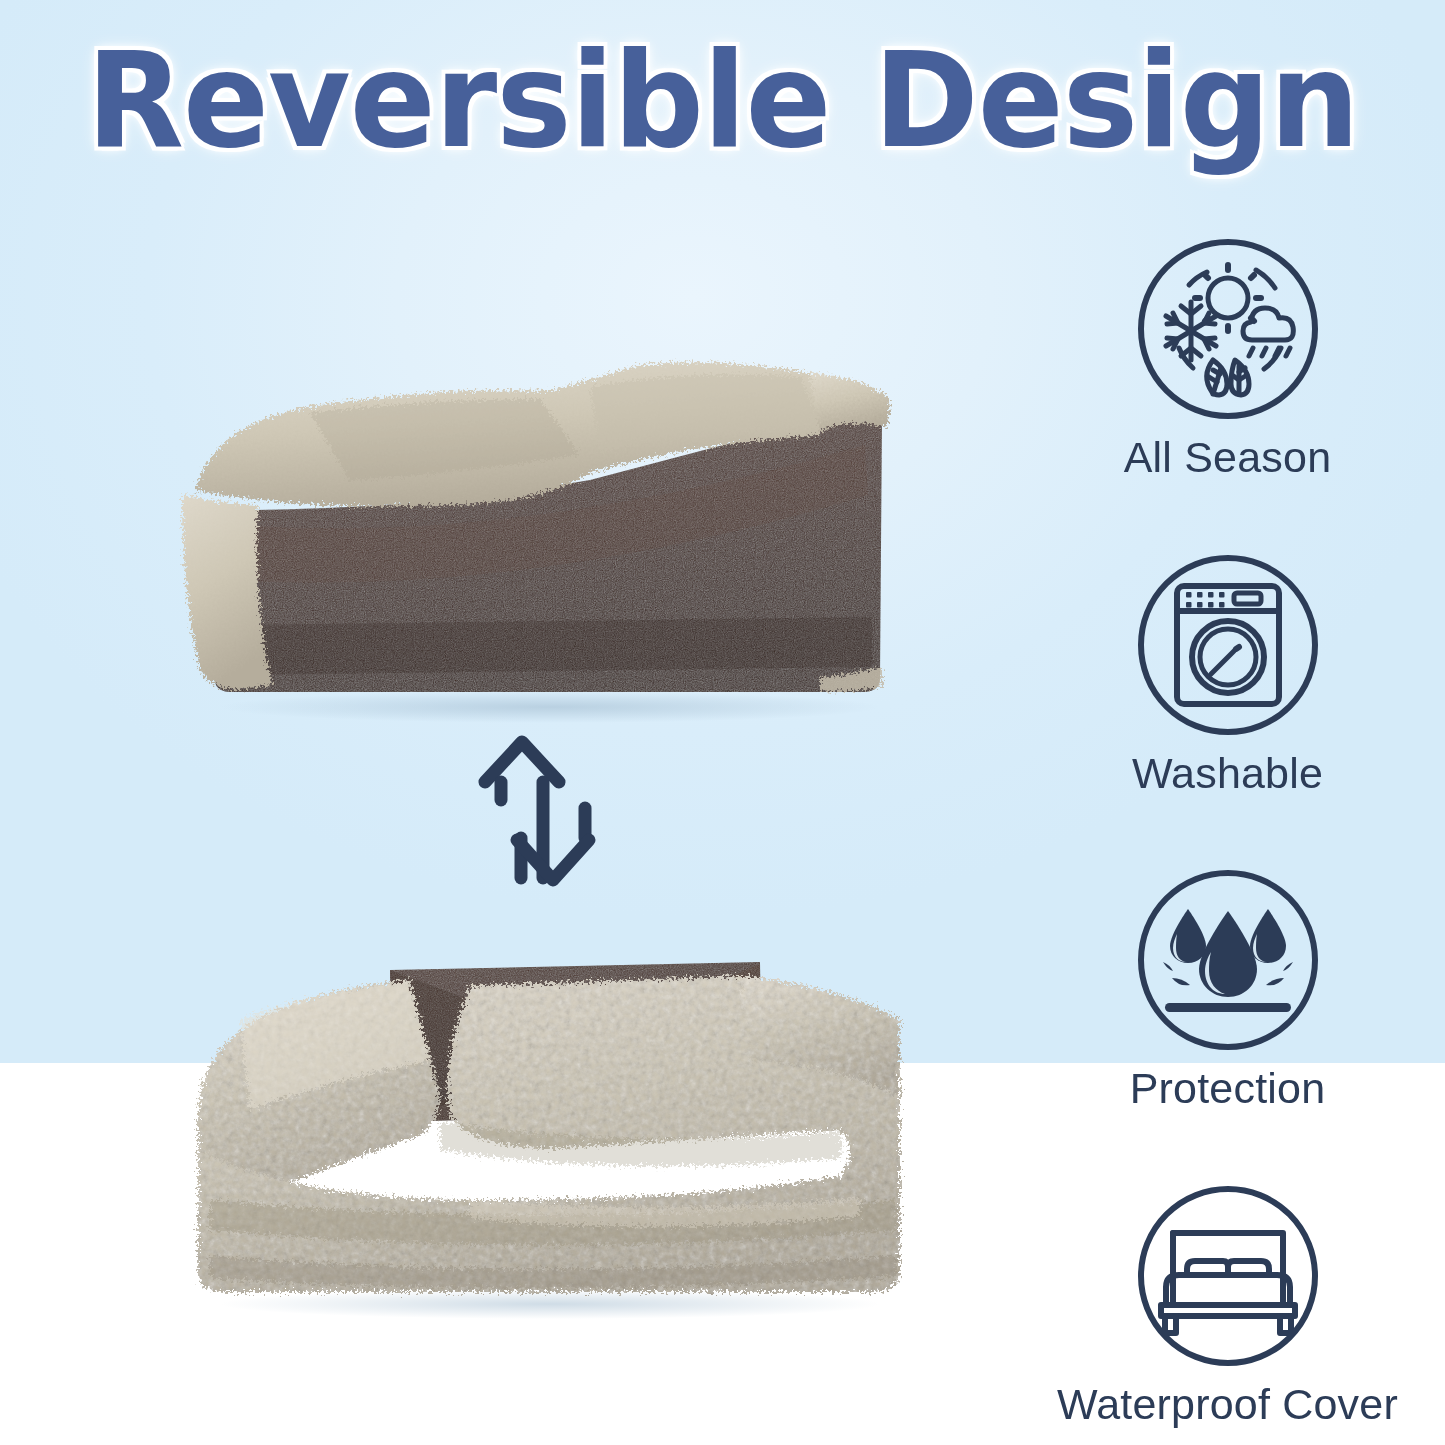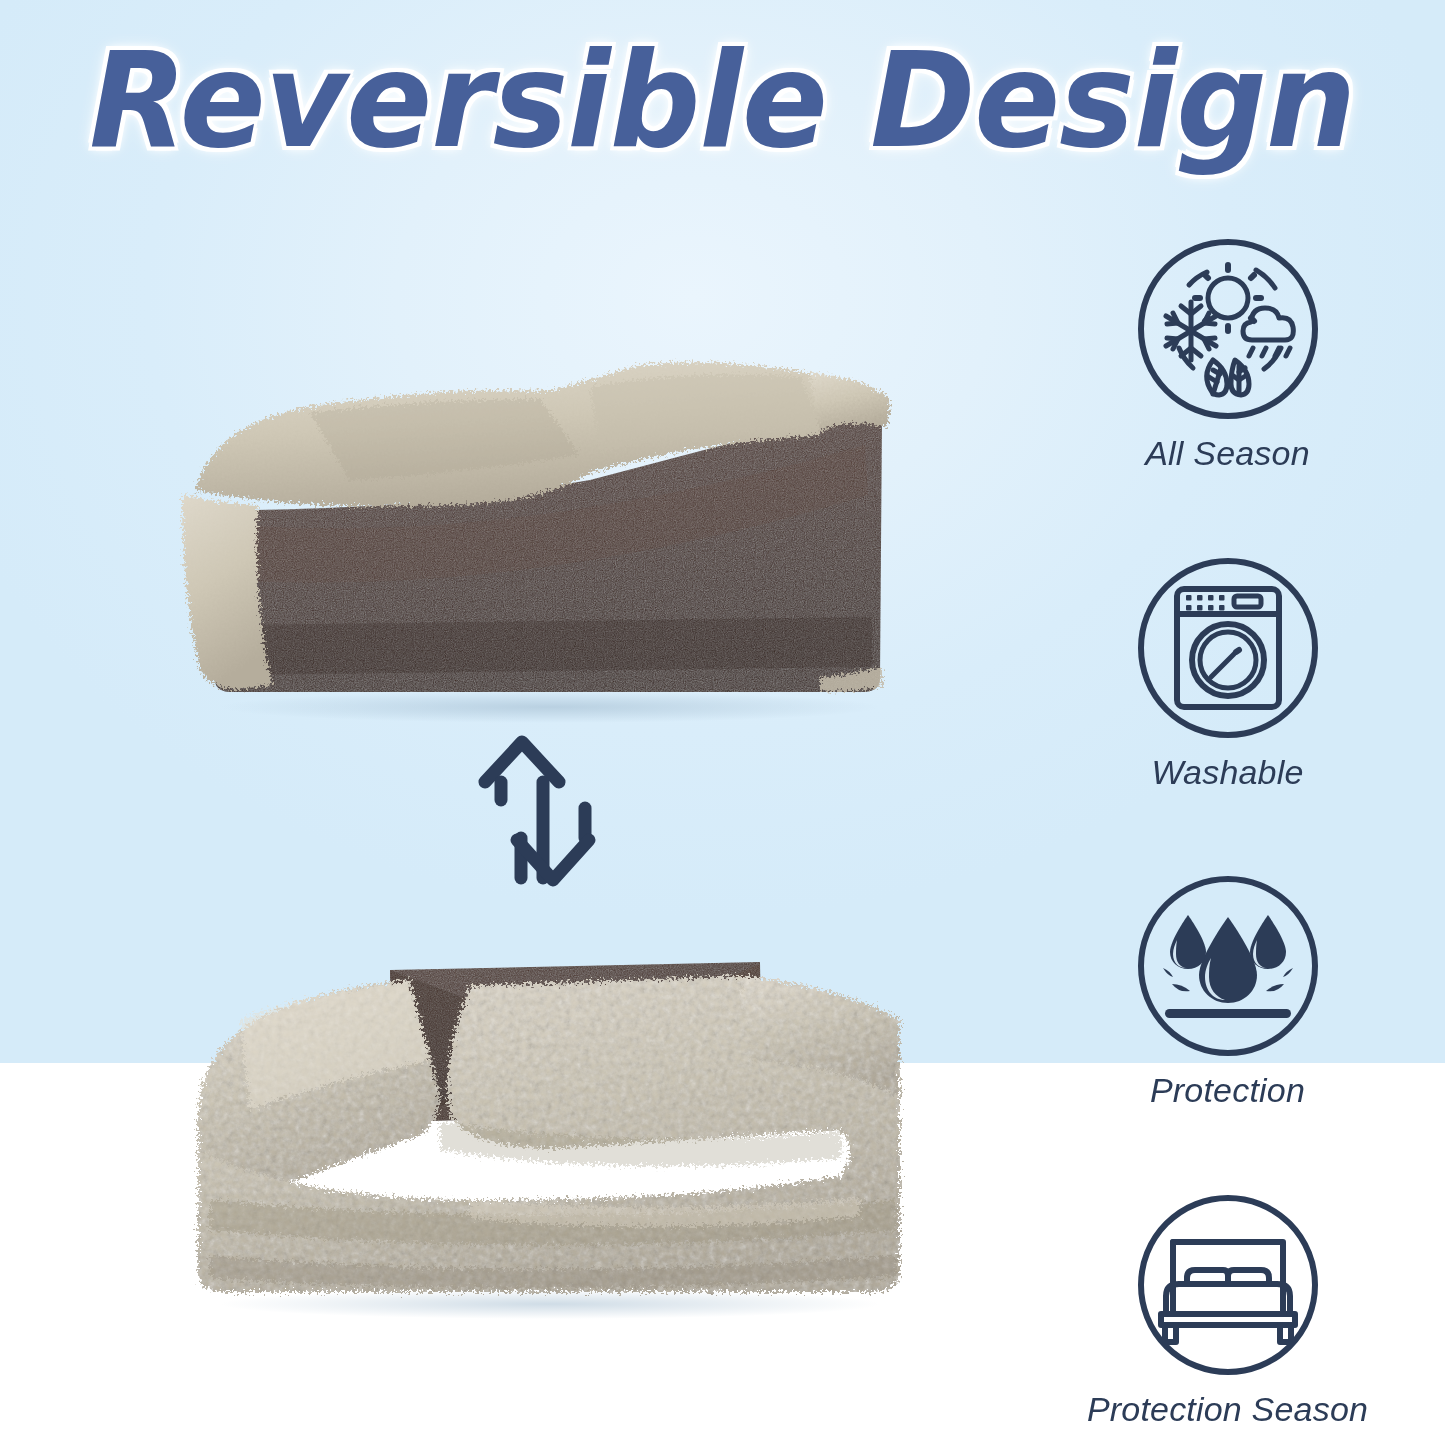--- a/index.html
+++ b/index.html
@@ -6,21 +6,20 @@
   html, body {
     width:1445px; height:1445px;
     font-family:"Liberation Sans", sans-serif;
     overflow:hidden;
   }
   #canvas {
     position:relative;
     width:1445px; height:1063px;
     background:
       radial-gradient(ellipse 780px 620px at 48% 28%, #eaf5fd 0%, #e2f1fb 38%, #d9edfa 70%, #d5ebf9 100%);
-    font-style: italic;
   }
 
   
   .title-wrap{
     position:absolute; top:34px; left:0; width:1445px;
     text-align:center; line-height:1;
   }
   .title{
     display:inline-block;
     font-family:"DejaVu Sans", sans-serif;
@@ -64,21 +63,21 @@
   }
   .feature{
     width:435px;
     display:flex; flex-direction:column; align-items:center;
   }
   .feature-icon{ width:186px; height:186px; }
   .feature-icon svg{ display:block; width:186px; height:186px; }
   .feature-label{
     margin-top:14px;
     font-family:"Liberation Sans", sans-serif;
-    font-size:34px;
+    font-size:43px;
     font-weight:normal;
     color:#2c3c57;
     letter-spacing:0.2px;
     white-space:nowrap;
     line-height:1;
   }
 </style>
 </head>
 <body>
 
@@ -385,17 +384,17 @@
 
             <path d="M31,122 L31,104 Q31,92 44,92 L142,92 Q155,92 155,104 L155,122 Z"></path>
 
             <path d="M26,122 L160,122 L160,133 L26,133 Z"></path>
 
             <path d="M30,133 L30,150 L41,150 L41,133"></path>
             <path d="M145,133 L145,150 L156,150 L156,133"></path>
           </g>
         </svg>
       </div>
-      <div class="feature-label">Protection Season</div>
+      <div class="feature-label">Waterproof Cover</div>
     </div>
 
   </div>
 </div>
 
 </body></html>

